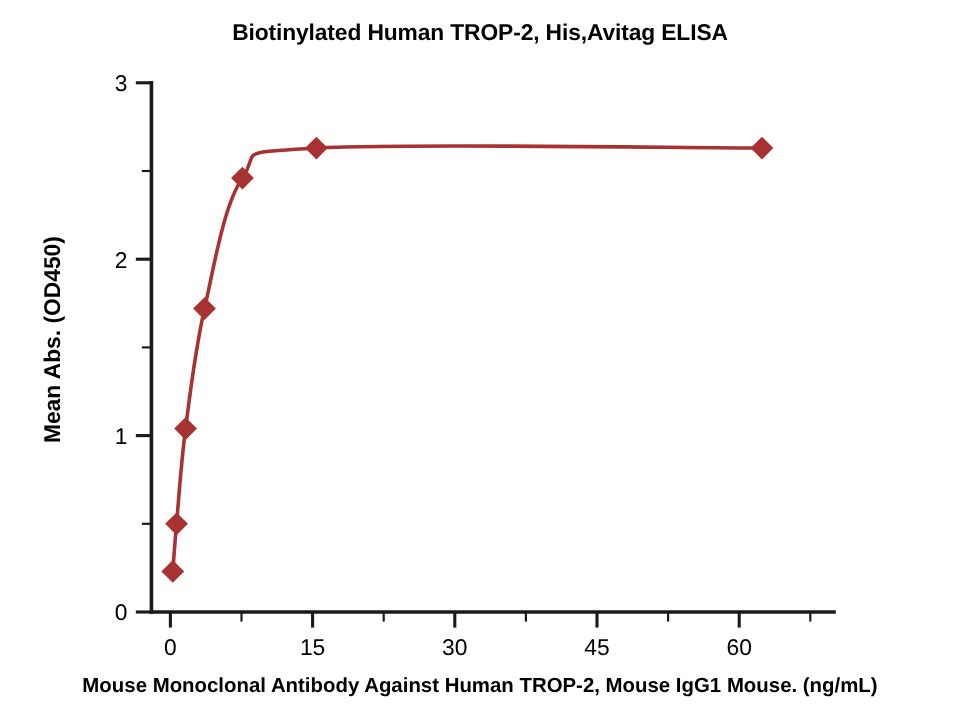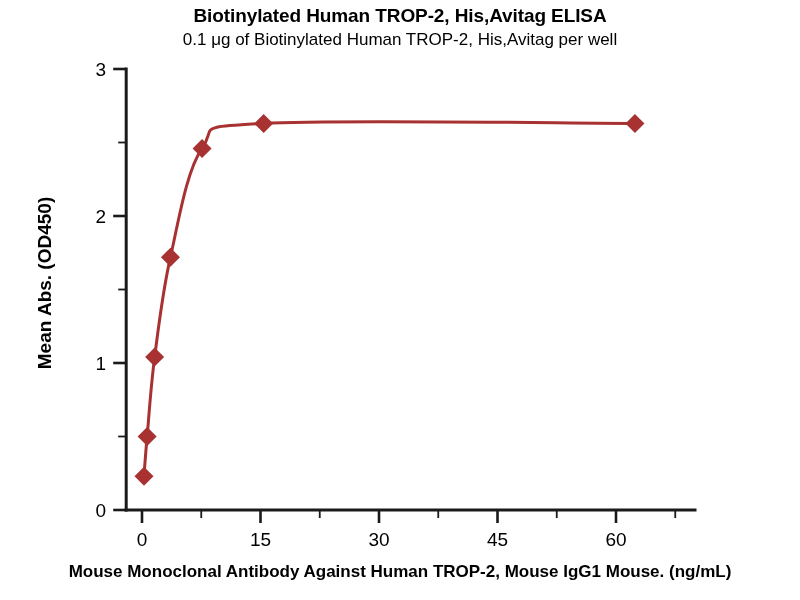--- a/index.html
+++ b/index.html
@@ -20,21 +20,21 @@
     position: absolute;
     left: 0; top: 0;
     width: 800px;
     height: 600px;
   }
 
   
   #title-block {
     position: absolute;
     left: 0;
-    top: 4px;
+    top: 16px;
     width: 800px;
     text-align: center;
   }
   #chart-title {
     font-size: 19px;
     font-weight: bold;
     letter-spacing: -0.1px;
     line-height: 24px;
     white-space: nowrap;
   }
@@ -103,21 +103,20 @@
     stroke: none;
   }
 </style>
 </head>
 <body>
 
 <div id="figure">
 
   <div id="title-block">
     <div id="chart-title">Biotinylated Human TROP-2, His,Avitag ELISA</div>
-    <div id="chart-subtitle">0.1 μg of Biotinylated Human TROP-2, His,Avitag per well</div>
   </div>
 
   <div id="ylabel">Mean Abs. (OD450)</div>
   <div id="xlabel">Mouse Monoclonal Antibody Against Human TROP-2, Mouse IgG1 Mouse. (ng/mL)</div>
 
   <svg id="plot-svg" width="800" height="600">
     <g id="ticks-minor-x">
         <line x1="201.25" x2="201.25" y1="510" y2="518" class="tick-minor"></line>
         <line x1="319.75" x2="319.75" y1="510" y2="518" class="tick-minor"></line>
         <line x1="438.25" x2="438.25" y1="510" y2="518" class="tick-minor"></line>

